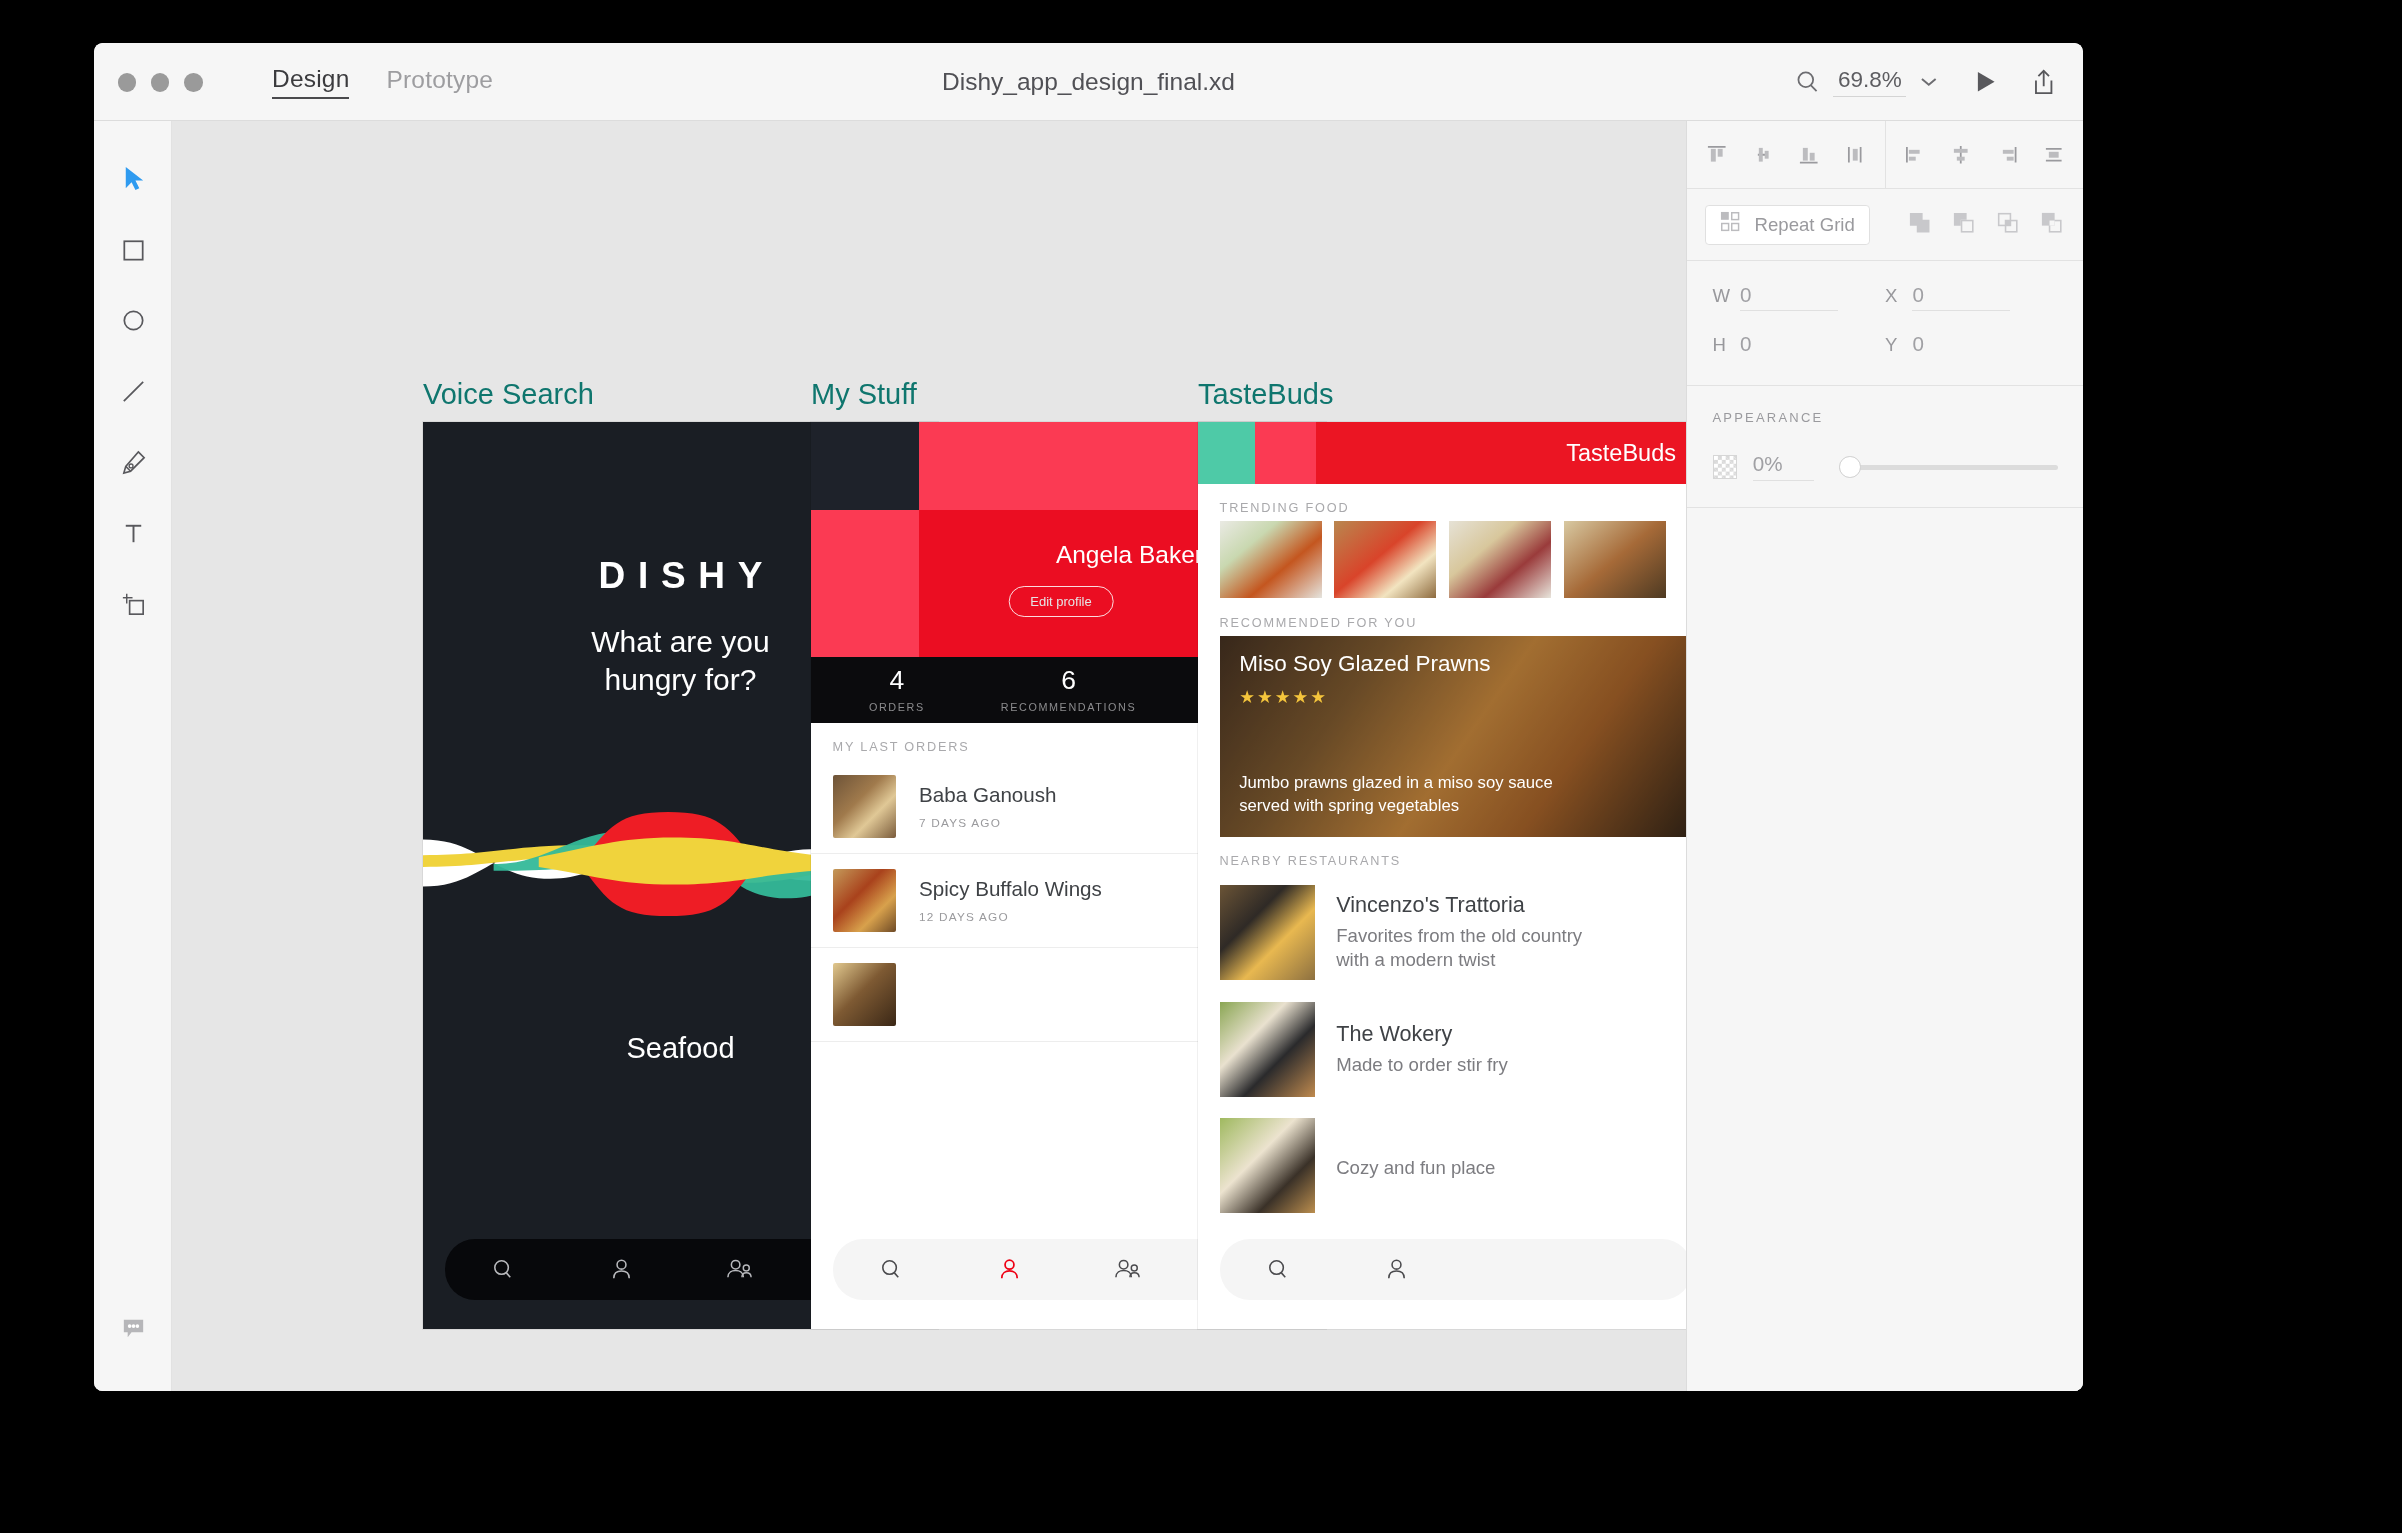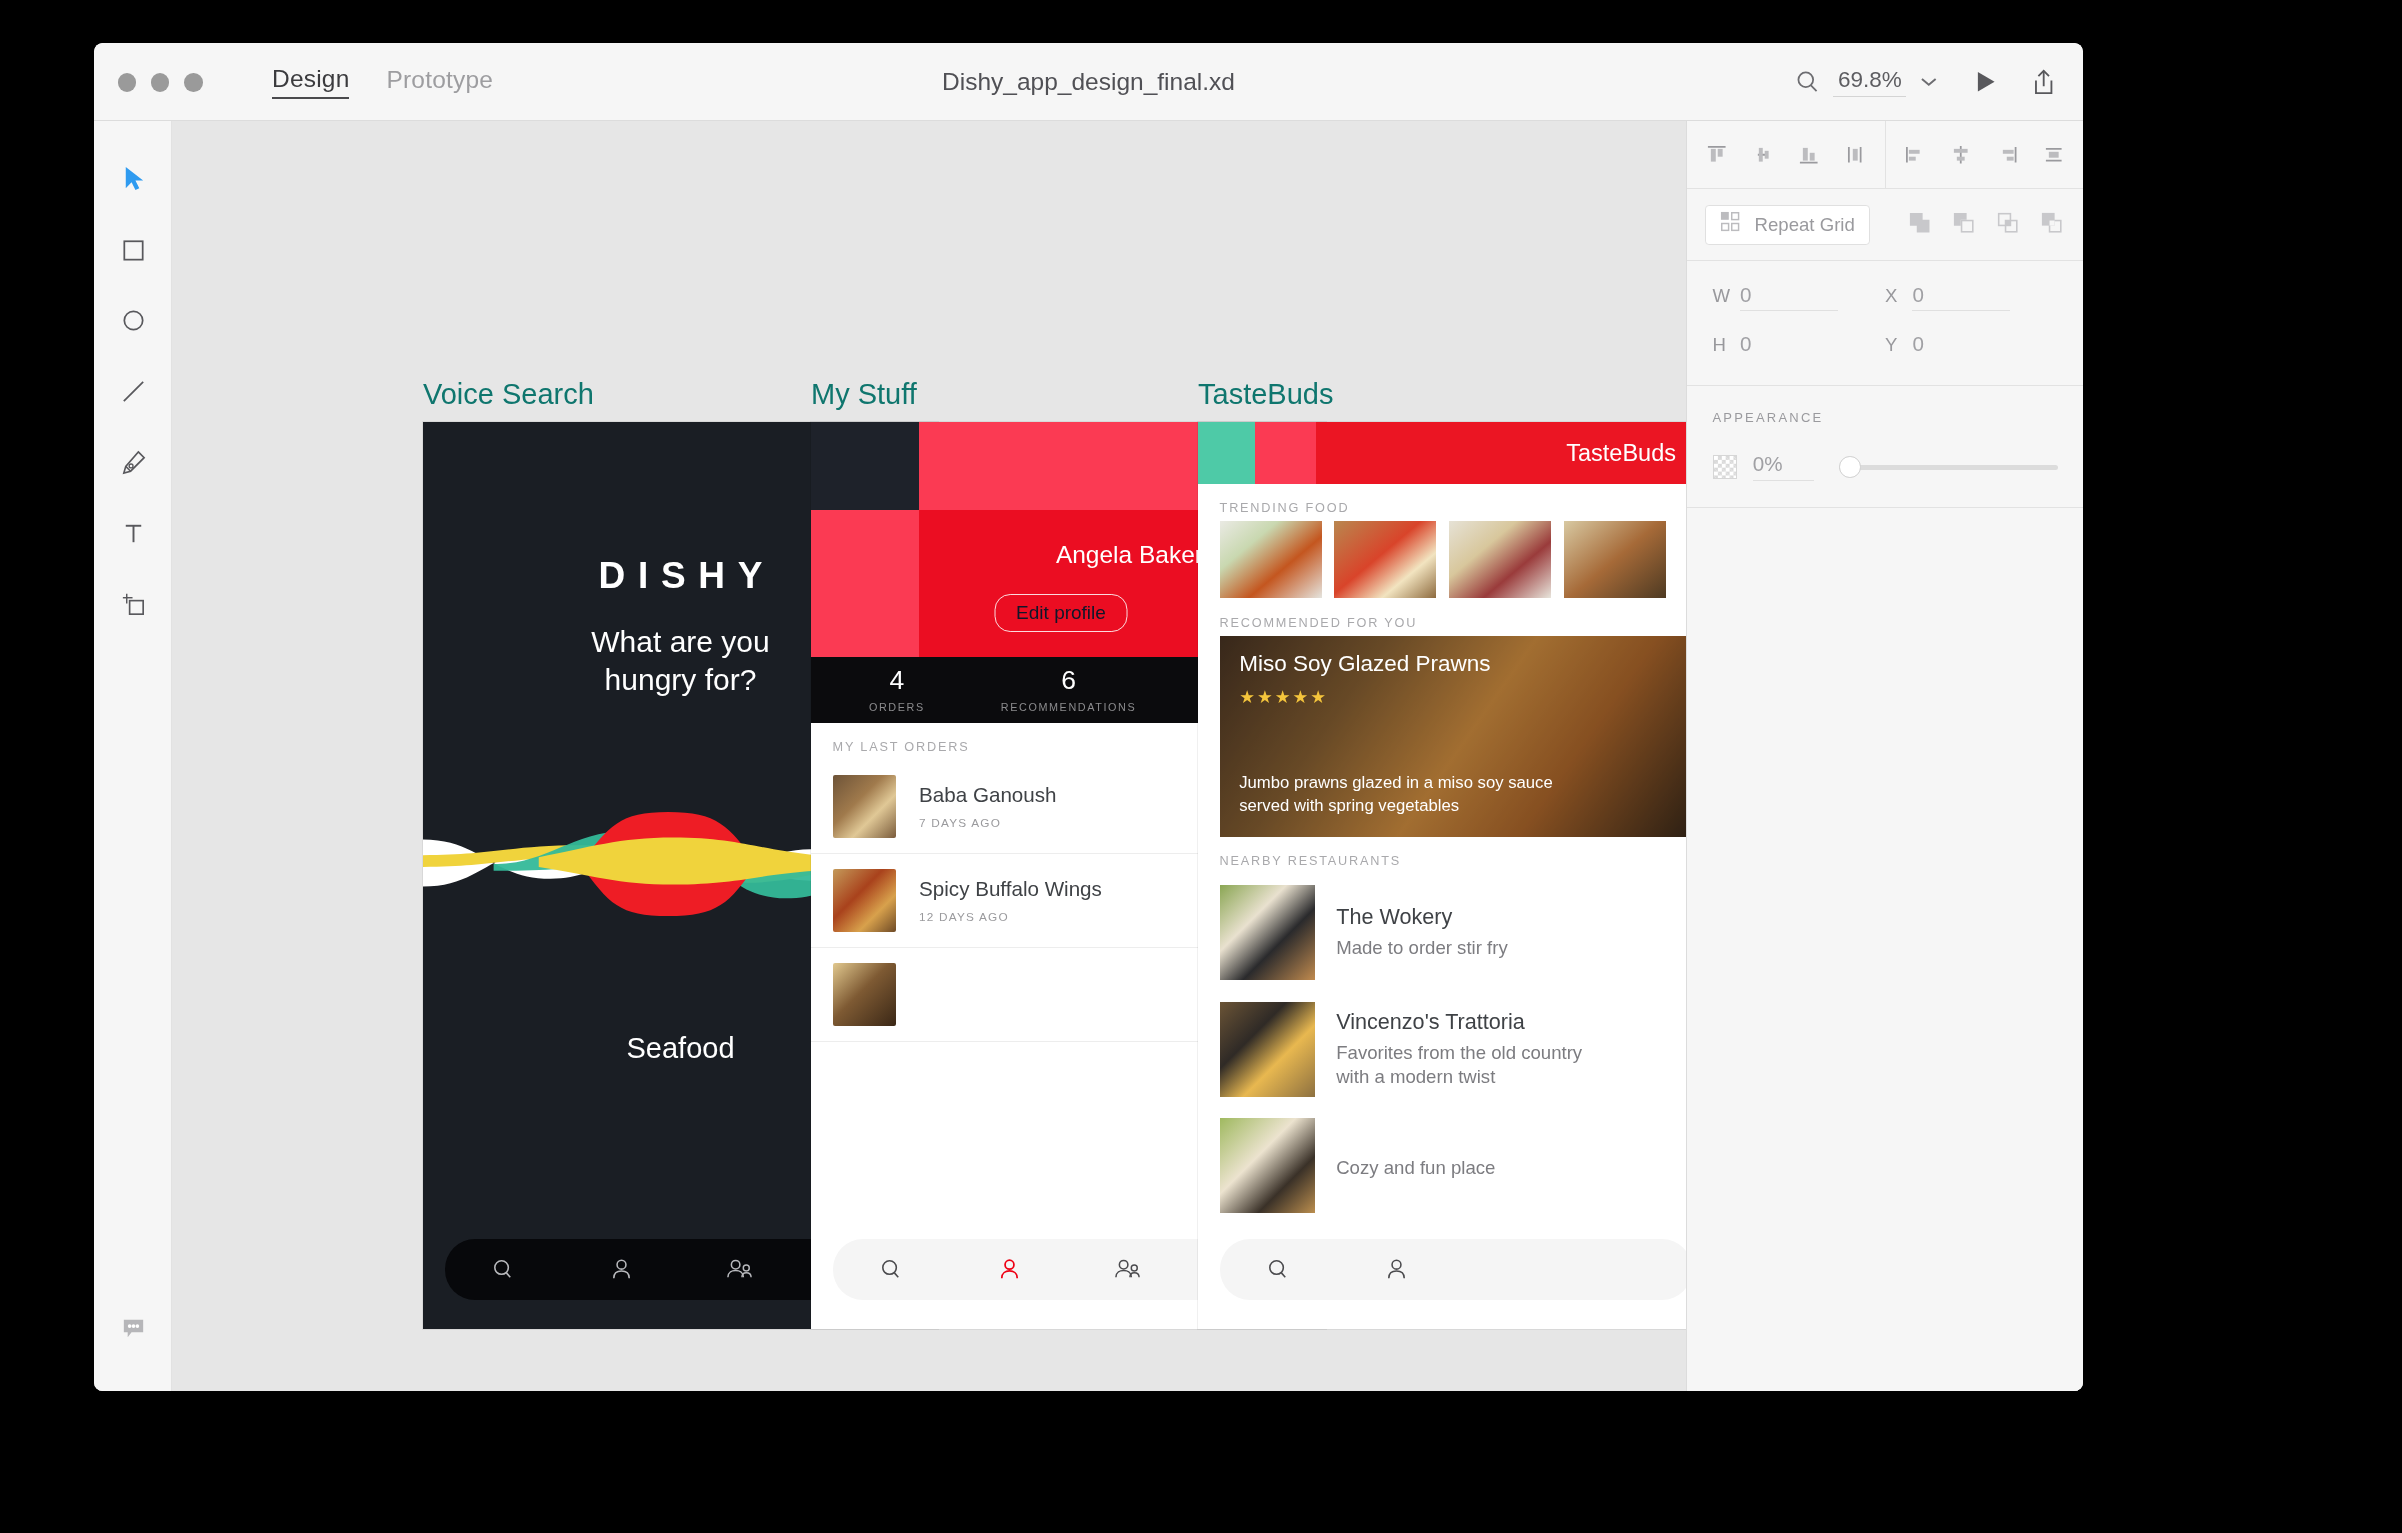--- a/index.html
+++ b/index.html
@@ -146,23 +146,23 @@
   .pg-dark  { background: #1e222a; }
   .pg-pink  { background: #fb3a53; }
   .pg-teal  { background: #4ecaa7; }
   .pg-teal2 { background: #54c9ab; }
   .pg-red   { background: #eb0d22; position: relative; }
   .pg-red .pname {
     position: absolute; left: 0; top: 31px; width: 100%;
     text-align: right; color: #fff; font-size: 24.5px;
   }
   .edit-profile-btn {
-    position: absolute; left: 50%; top: 84px; transform: translateX(-50%);
+    position: absolute; left: 50%; top: 76px; transform: translateX(-50%);
     border: 1px solid rgba(255,255,255,.85); border-radius: 15.7px;
-    color: #0f172a; font-size: 19px; padding: 6.9px 20.6px;
+    color: #e5e5e5; font-size: 13px; padding: 6.9px 20.6px;
     background: transparent; white-space: nowrap;
   }
 
   .stats-bar {
     position: absolute; left: 0; top: 235px; width: 100%; height: 66px;
     background: #0b0b0d; display: flex; align-items: center;
   }
   .stat { flex: 1; text-align: center; }
   .stat .num { color: #fff; font-size: 26.5px; line-height: 1; }
   .stat .lbl {
@@ -568,35 +568,35 @@
             <div class="rec-stars">★★★★★</div>
             <div class="rec-desc">
               <div>Jumbo prawns glazed in a miso soy sauce</div>
               <div>served with spring vegetables</div>
             </div>
           </div>
 
           <div class="section-head">NEARBY RESTAURANTS</div>
 
           <div class="rest-row">
-            <div class="rest-thumb" style="background:linear-gradient(135deg,#8aa653 0%,#e9e1cf 35%,#2a2a2c 62%,#c08a4e 100%);"></div>
-            <div class="rest-text">
-              <div class="rest-name">The Wokery</div>
-              <div class="rest-desc">Made to order stir fry</div>
-            </div>
-          </div>
-
-          <div class="rest-row">
             <div class="rest-thumb" style="background:linear-gradient(135deg,#6b5436 0%,#2f2a26 35%,#e8b850 62%,#8d7040 100%);"></div>
             <div class="rest-text">
               <div class="rest-name">Vincenzo's Trattoria</div>
               <div class="rest-desc">
                 <div>Favorites from the old country</div>
                 <div>with a modern twist</div>
               </div>
+            </div>
+          </div>
+
+          <div class="rest-row">
+            <div class="rest-thumb" style="background:linear-gradient(135deg,#8aa653 0%,#e9e1cf 35%,#2a2a2c 62%,#c08a4e 100%);"></div>
+            <div class="rest-text">
+              <div class="rest-name">The Wokery</div>
+              <div class="rest-desc">Made to order stir fry</div>
             </div>
           </div>
 
           <div class="rest-row">
             <div class="rest-thumb" style="background:linear-gradient(135deg,#9fb95f 0%,#ece3cf 40%,#3a3128 70%,#bb8e4e 100%);"></div>
             <div class="rest-text">
               <div class="rest-desc">Cozy and fun place</div>
             </div>
           </div>
         </div>

